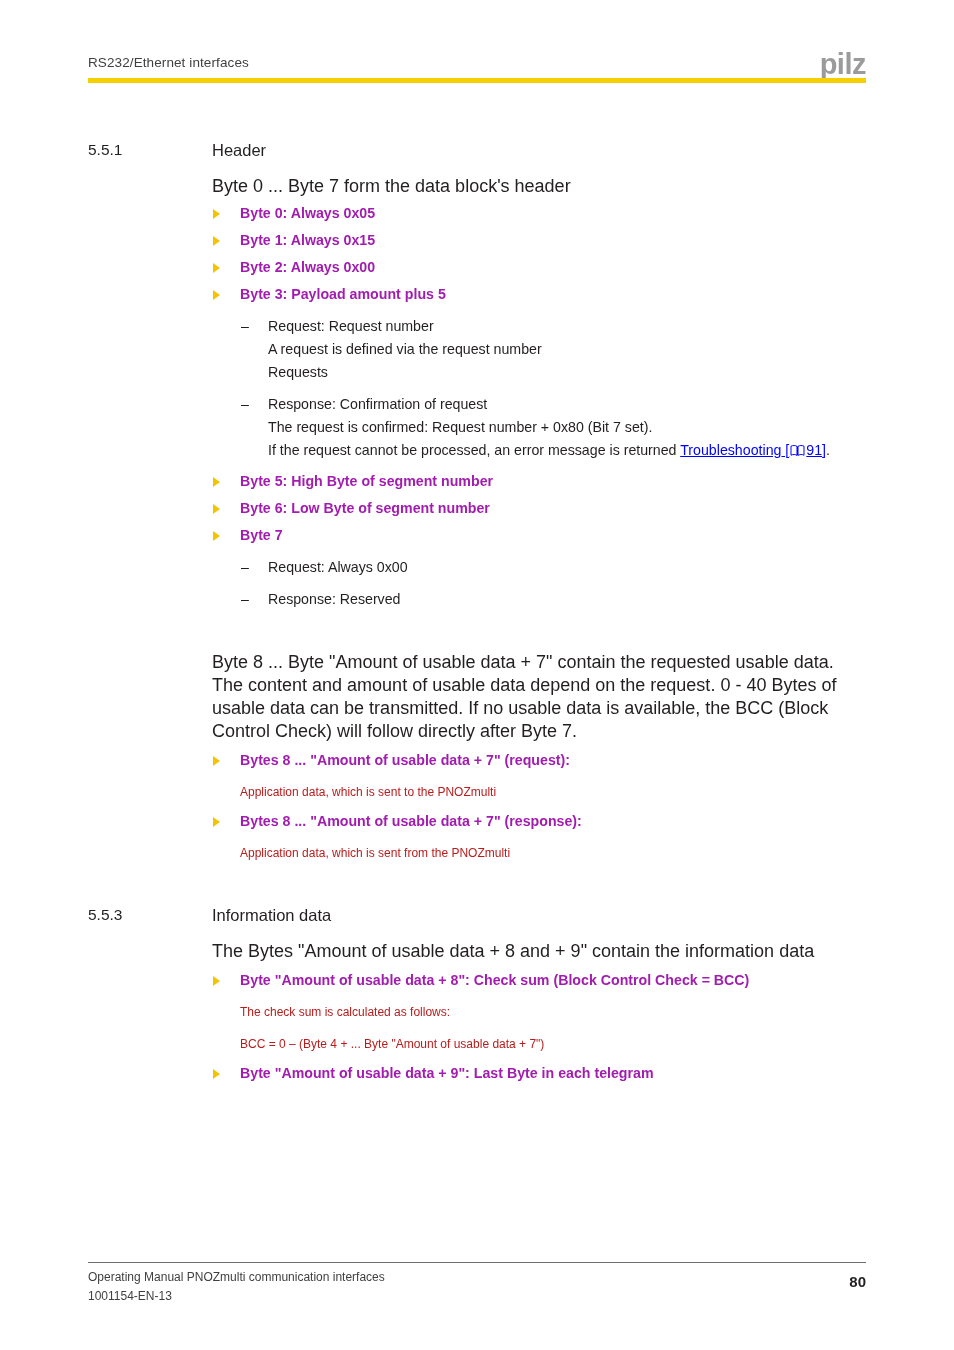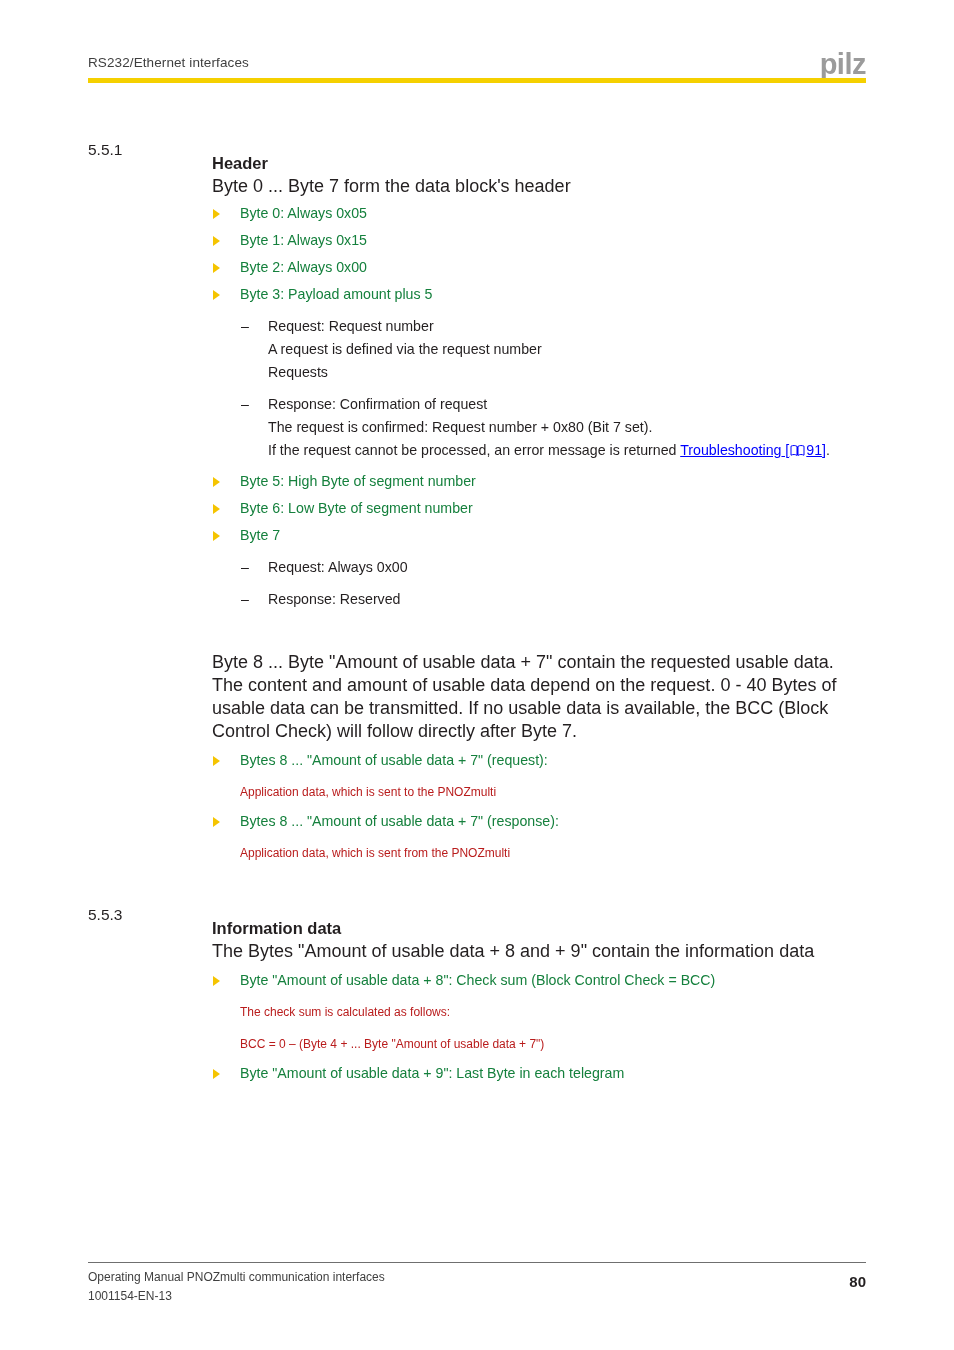--- a/index.html
+++ b/index.html
@@ -77,23 +77,23 @@
     left: 88px;
     top: 0;
     font-size: 15.5px;
     font-weight: normal;
     color: #231f20;
     line-height: 20px;
   }
   .sec-title {
     position: absolute;
     left: 212px;
-    top: 13px;
+    top: 0;
     font-size: 16.5px;
-    font-weight: bold;
+    font-weight: normal;
     color: #231f20;
     line-height: 20px;
   }
 
   .para {
     margin-left: 212px;
     margin-right: 88px;
     font-size: 18px;
     line-height: 23px;
     color: #231f20;
@@ -105,22 +105,23 @@
     margin: 0;
     padding: 0;
   }
   .lvl1 > li {
     position: relative;
     margin-left: 212px;
     margin-right: 88px;
     padding-left: 28px;
     font-size: 14.2px;
     line-height: 23px;
-    color: #15803d;
+    color: #a21caf;
     margin-top: 4px;
+    font-weight: bold;
   }
   .lvl1 > li > .tri {
     position: absolute;
     left: 1px;
     top: 7px;
     width: 0;
     height: 0;
     border-left: 7px solid #f5c400;
     border-top: 5px solid transparent;
     border-bottom: 5px solid transparent;

